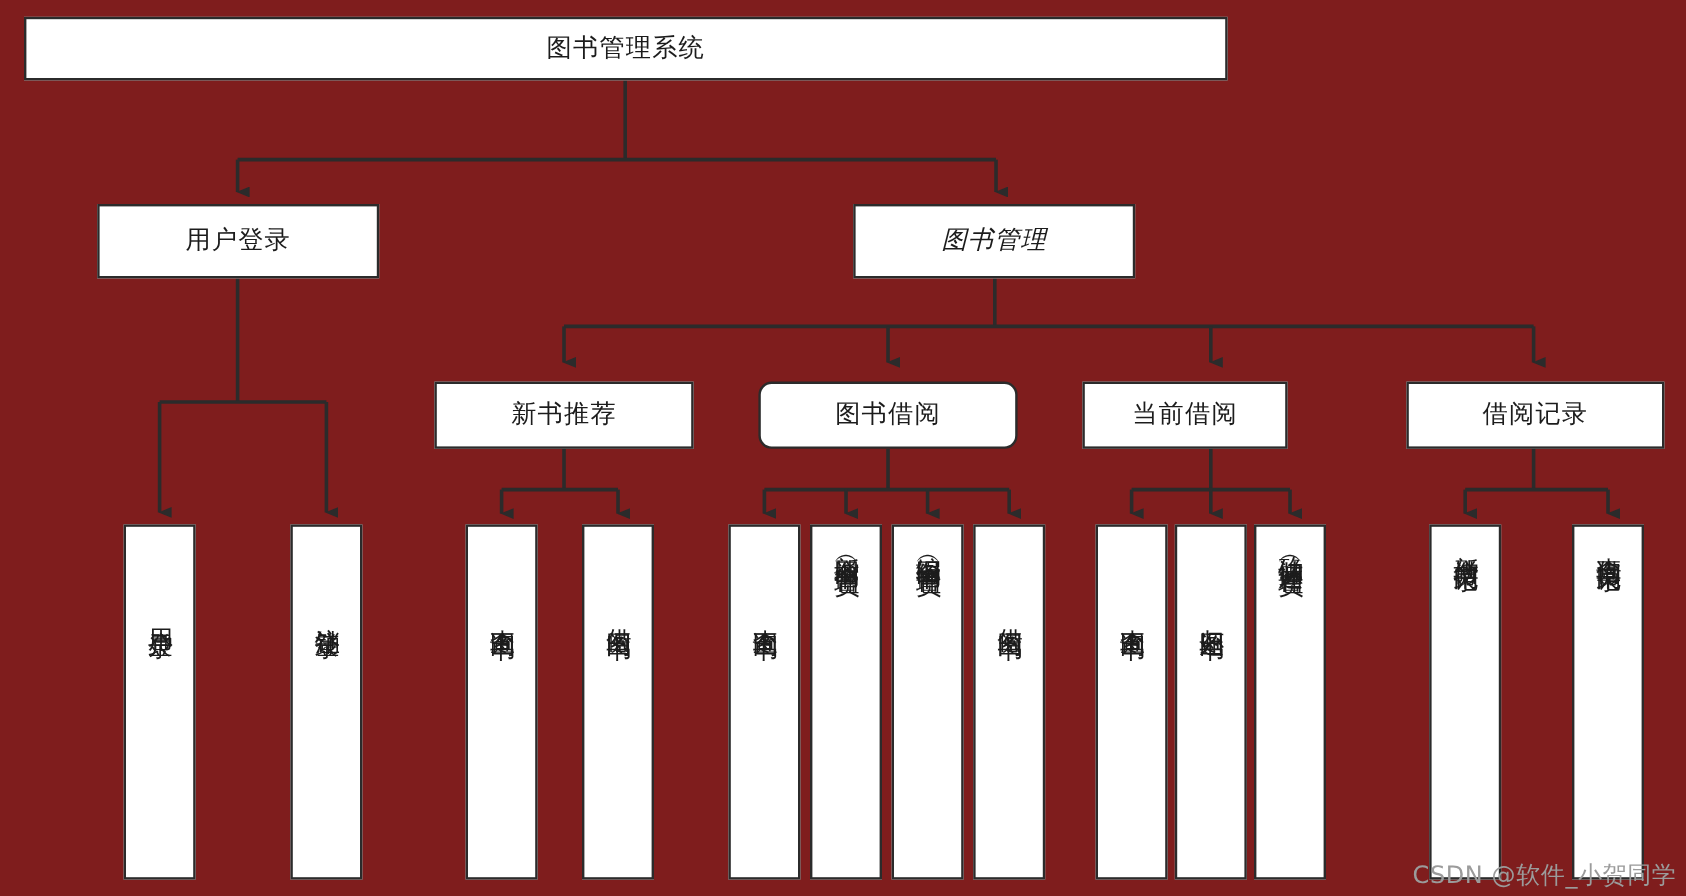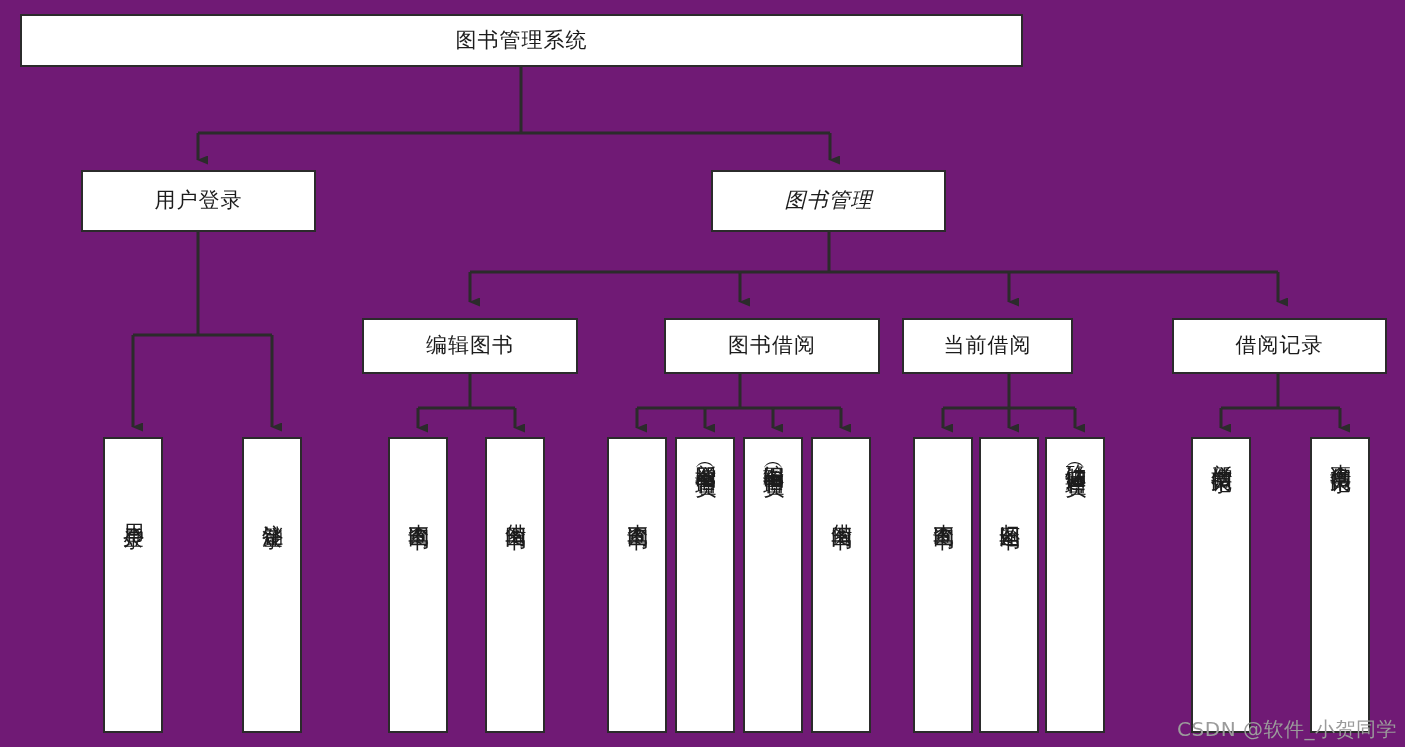--- a/index.html
+++ b/index.html
@@ -4,21 +4,21 @@
 <style>
   html,body{margin:0;padding:0;background:#ffffff;}
   body{
     font-family:"DejaVu Sans","Liberation Sans",sans-serif;
     -webkit-font-smoothing:antialiased;
   }
   #canvas{
     position:relative;
     width:1405px;
     height:747px;
-    background:#701a75;
+    background:#7f1d1d;
     overflow:hidden;
   }
   svg.wires{
     position:absolute;
     left:0; top:0;
     width:1405px; height:747px;
     pointer-events:none;
   }
   .node{
     position:absolute;
@@ -129,23 +129,23 @@
   </div>
 
   <div class="node horiz" style="left:81px;top:170px;width:235px;height:62px;">
     <span class="lbl">用户登录</span>
   </div>
   <div class="node horiz" style="left:711px;top:170px;width:235px;height:62px;font-style:italic;">
     <span class="lbl">图书管理</span>
   </div>
 
   <div class="node horiz" style="left:362px;top:318px;width:216px;height:56px;">
-    <span class="lbl">编辑图书</span>
+    <span class="lbl">新书推荐</span>
   </div>
-  <div class="node horiz" style="left:664px;top:318px;width:216px;height:56px;">
+  <div class="node horiz" style="left:632px;top:318px;width:216px;height:56px;border-radius:11px;">
     <span class="lbl">图书借阅</span>
   </div>
   <div class="node horiz" style="left:902px;top:318px;width:171px;height:56px;">
     <span class="lbl">当前借阅</span>
   </div>
   <div class="node horiz" style="left:1172px;top:318px;width:215px;height:56px;">
     <span class="lbl">借阅记录</span>
   </div>
 
   <div class="node vert mid" style="left:103px;top:437px;width:60px;height:296px;">

